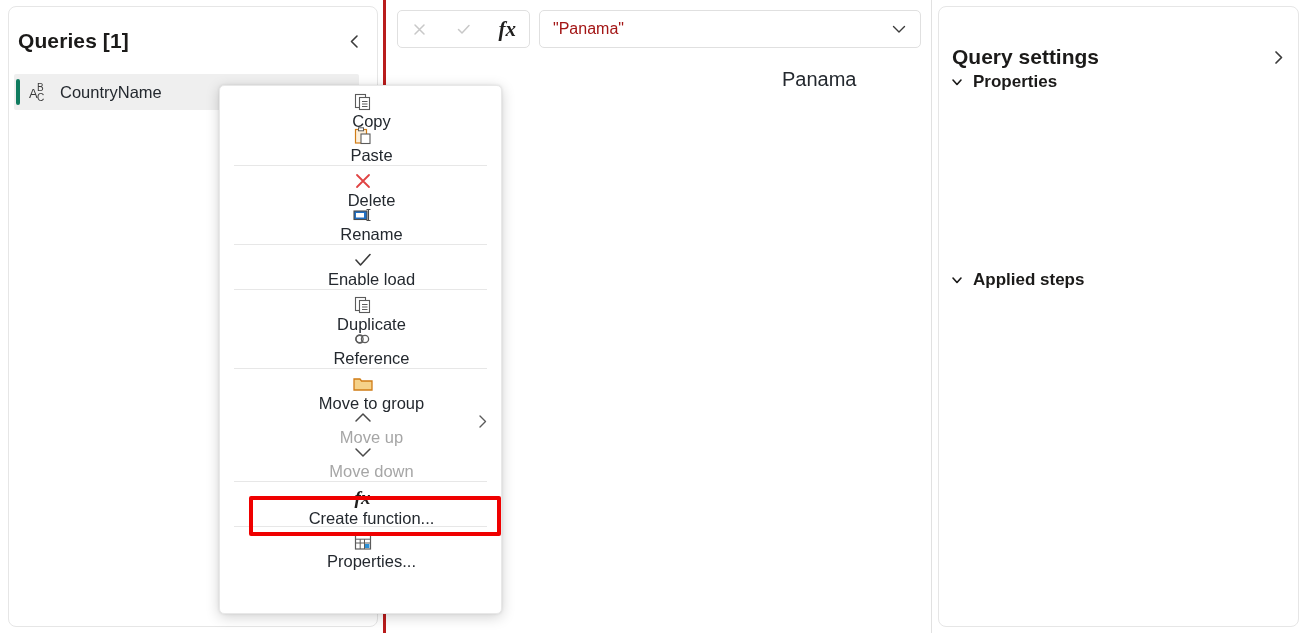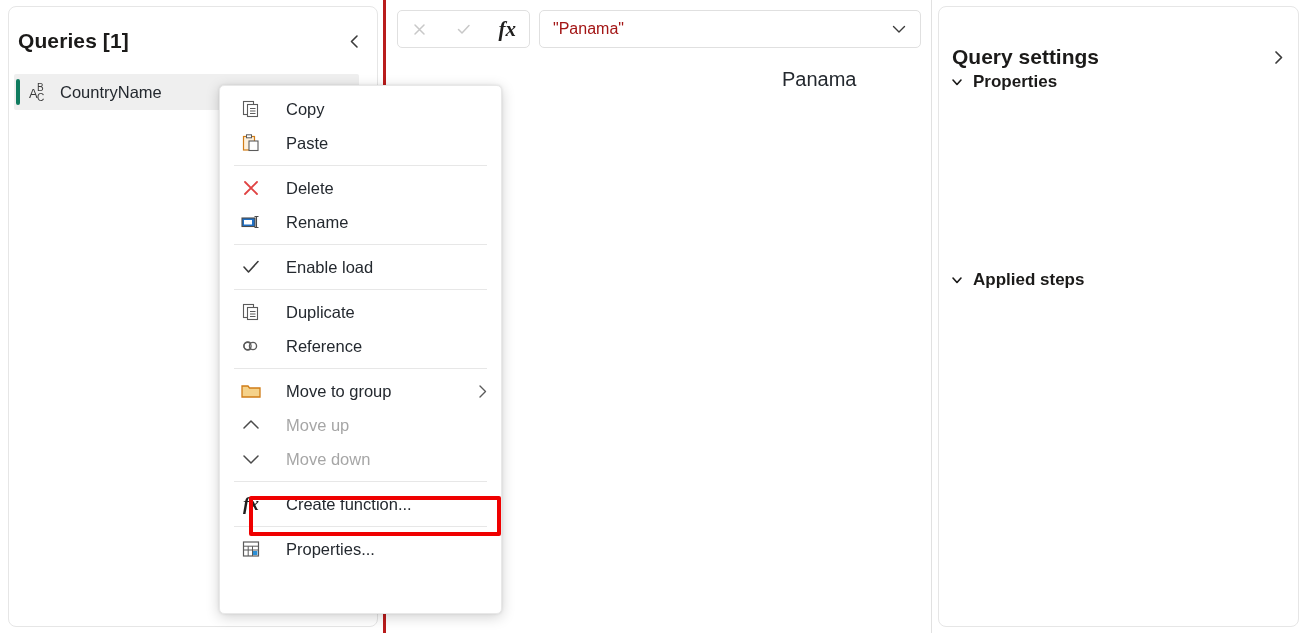--- a/index.html
+++ b/index.html
@@ -94,21 +94,21 @@
     position: absolute; left: 219px; top: 85px; width: 283px; height: 529px;
     background: #ffffff;
     border: 1px solid #e8e8e8;
     border-radius: 5px;
     box-shadow: 0 3px 14px rgba(0,0,0,.18), 0 0 3px rgba(0,0,0,.10);
     padding: 6px 0 6px 0;
     z-index: 30;
   }
   .menu-item {
     height: 34px; display: flex; align-items: center; padding: 0 10px 0 14px;
-    cursor: pointer; position: relative;
+    cursor: pointer; position: relative; flex-direction: column;
   }
   .menu-item.disabled { cursor: default; }
   .menu-icon { width: 34px; min-width: 34px; display: flex; align-items: center; justify-content: center; }
   .menu-label { font-size: 16.5px; color: #24292f; margin-left: 18px; white-space: nowrap; }
   .menu-item.disabled .menu-label { color: #a6a6a6; }
   .menu-sub { margin-left: auto; display: flex; align-items: center; }
   .menu-sep { height: 1px; background: #e7e7e7; margin: 5px 14px 5px 14px; }
 
   
   #highlight-box {

